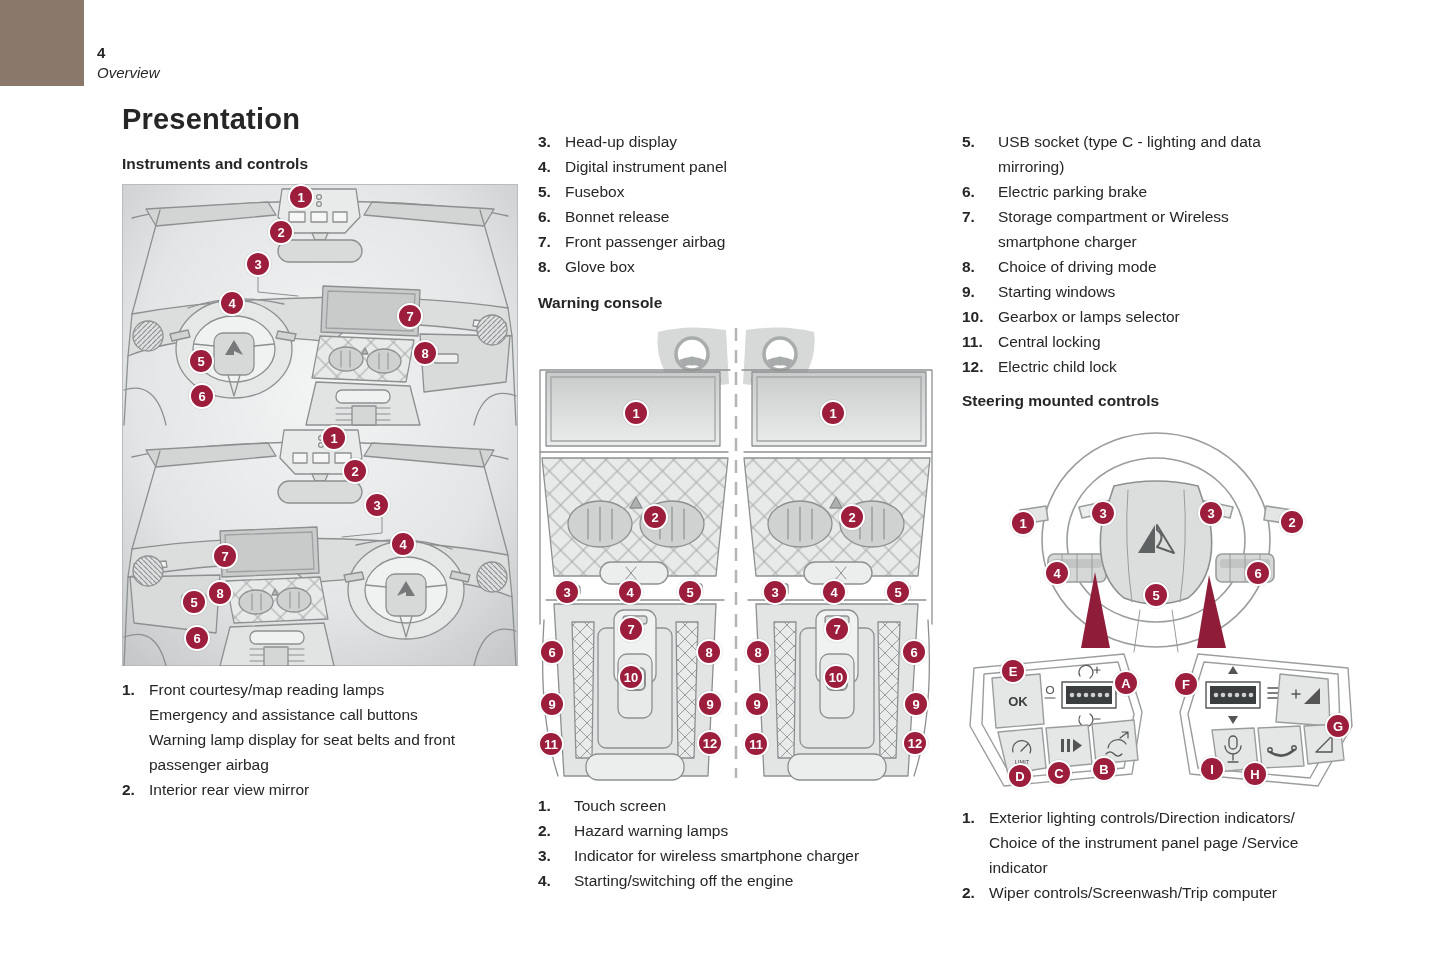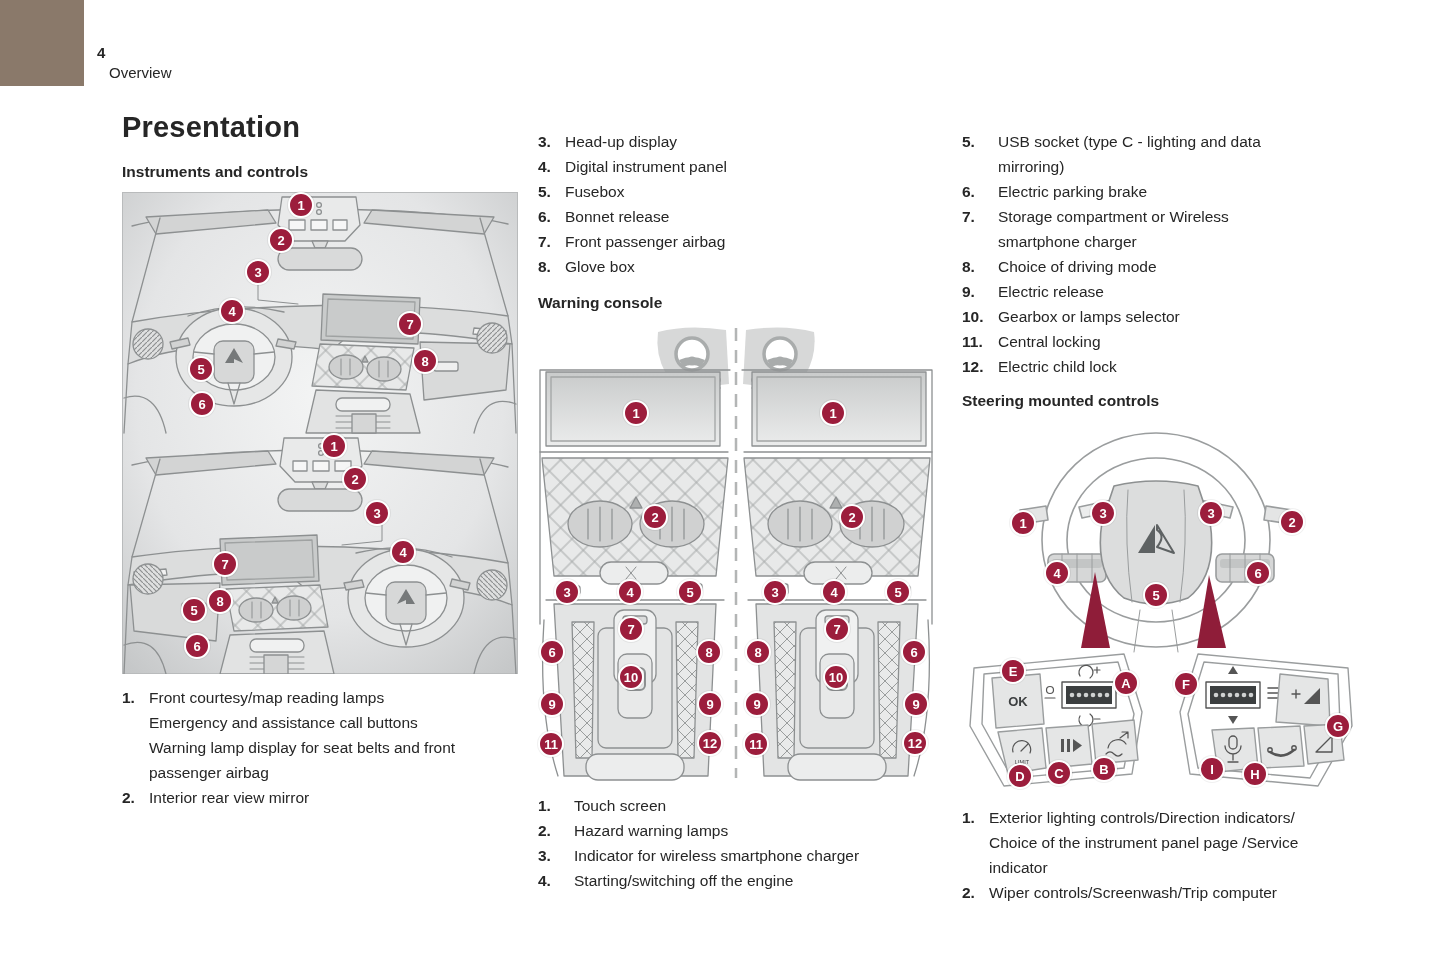--- a/index.html
+++ b/index.html
@@ -1,22 +1,22 @@
 <!DOCTYPE html>
 <html><head>
 <meta charset="utf-8">
 <style>
   html,body{margin:0;padding:0;background:#ffffff;}
   .page{position:relative;width:1445px;height:963px;background:#fff;overflow:hidden;
         font-family:"Liberation Sans",sans-serif;color:#262626;}
   .corner-swatch{position:absolute;left:0;top:0;width:84px;height:86px;background:#8A796A;}
   .page-number{position:absolute;left:97px;top:44px;font-size:15px;font-weight:700;line-height:18px;}
-  .page-section{position:absolute;left:109px;top:64px;font-size:15px;line-height:18px;}
+  .page-section{position:absolute;left:97px;top:64px;font-size:15px;line-height:18px;font-style:italic;}
   .col{position:absolute;}
-  .col-left{left:112px;top:108px;width:396px;padding-left:10px;}
+  .col-left{left:112px;top:100px;width:396px;padding-left:10px;}
   .col-mid{left:538px;top:129px;width:396px;}
   .col-right{left:962px;top:129px;width:400px;}
   h1.title{font-size:29px;line-height:38px;font-weight:700;margin:0 0 15px;letter-spacing:.2px;}
   .intro{font-size:15.5px;line-height:24px;margin:0 0 13px;white-space:pre-line;}
   .subhead{font-size:15.5px;line-height:19px;font-weight:700;margin:16px 0 11px;}
   .subhead.mt{margin-top:14px;}
   .subhead.mt2{margin-top:12px;}
   figure{margin:0;position:relative;}
   figure svg{display:block;}
   .legend{list-style:none;margin:11px 0 0;padding:0;font-size:15.5px;line-height:25px;}
@@ -307,21 +307,21 @@
           <span class="n">7.</span>
           <span class="t">Storage compartment or Wireless
 smartphone charger</span>
         </li>
       <li>
           <span class="n">8.</span>
           <span class="t">Choice of driving mode</span>
         </li>
       <li>
           <span class="n">9.</span>
-          <span class="t">Electric release</span>
+          <span class="t">Starting windows</span>
         </li>
       <li>
           <span class="n">10.</span>
           <span class="t">Gearbox or lamps selector</span>
         </li>
       <li>
           <span class="n">11.</span>
           <span class="t">Central locking</span>
         </li>
       <li>

